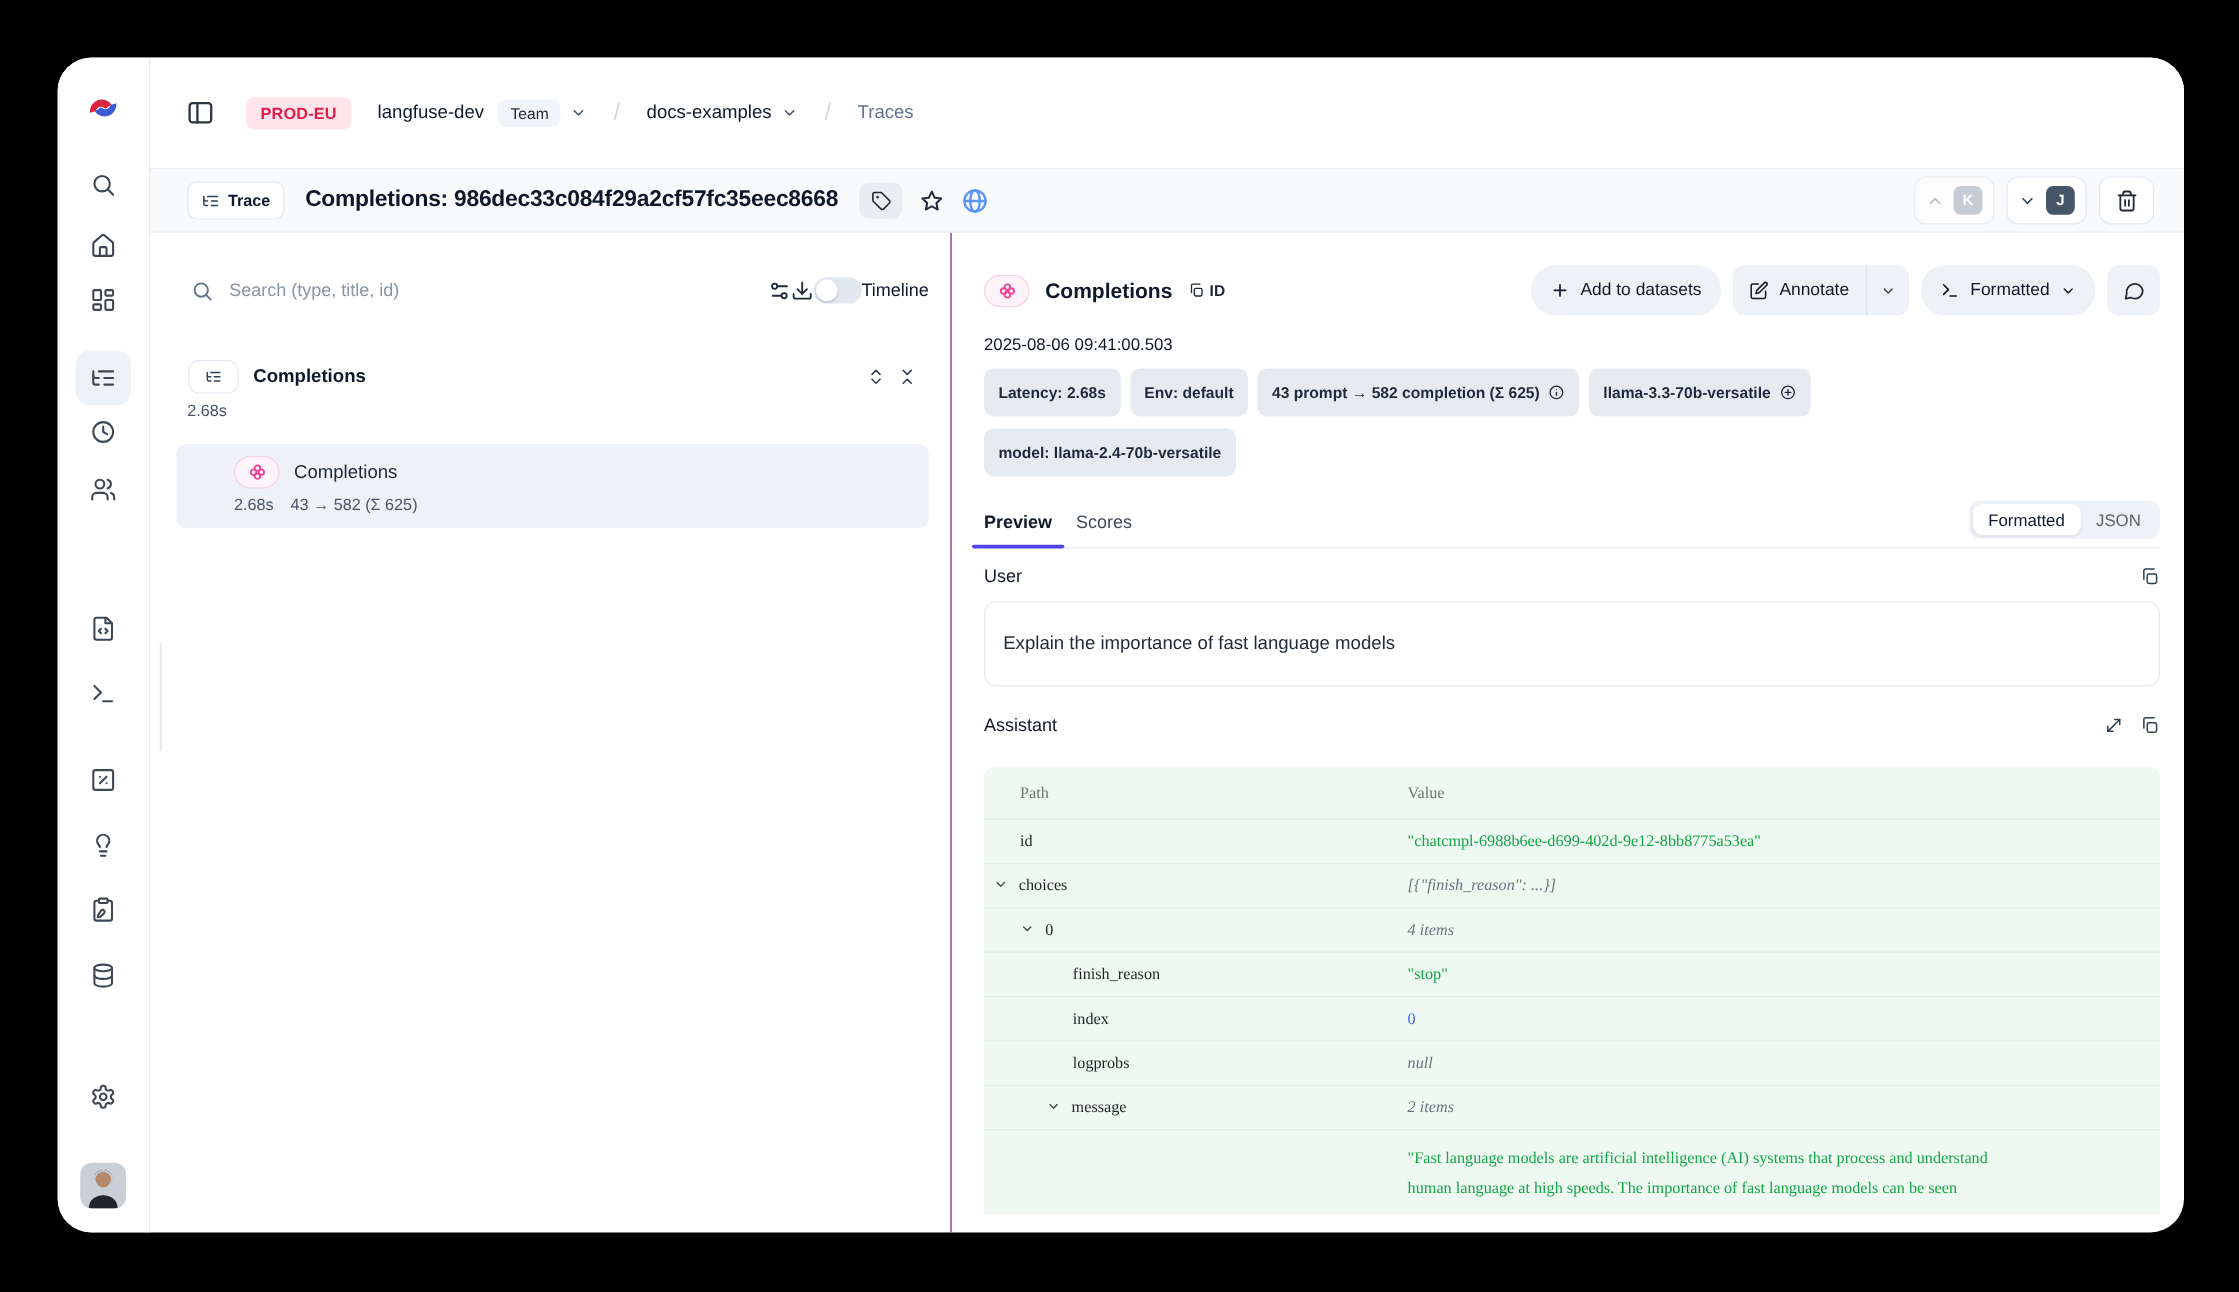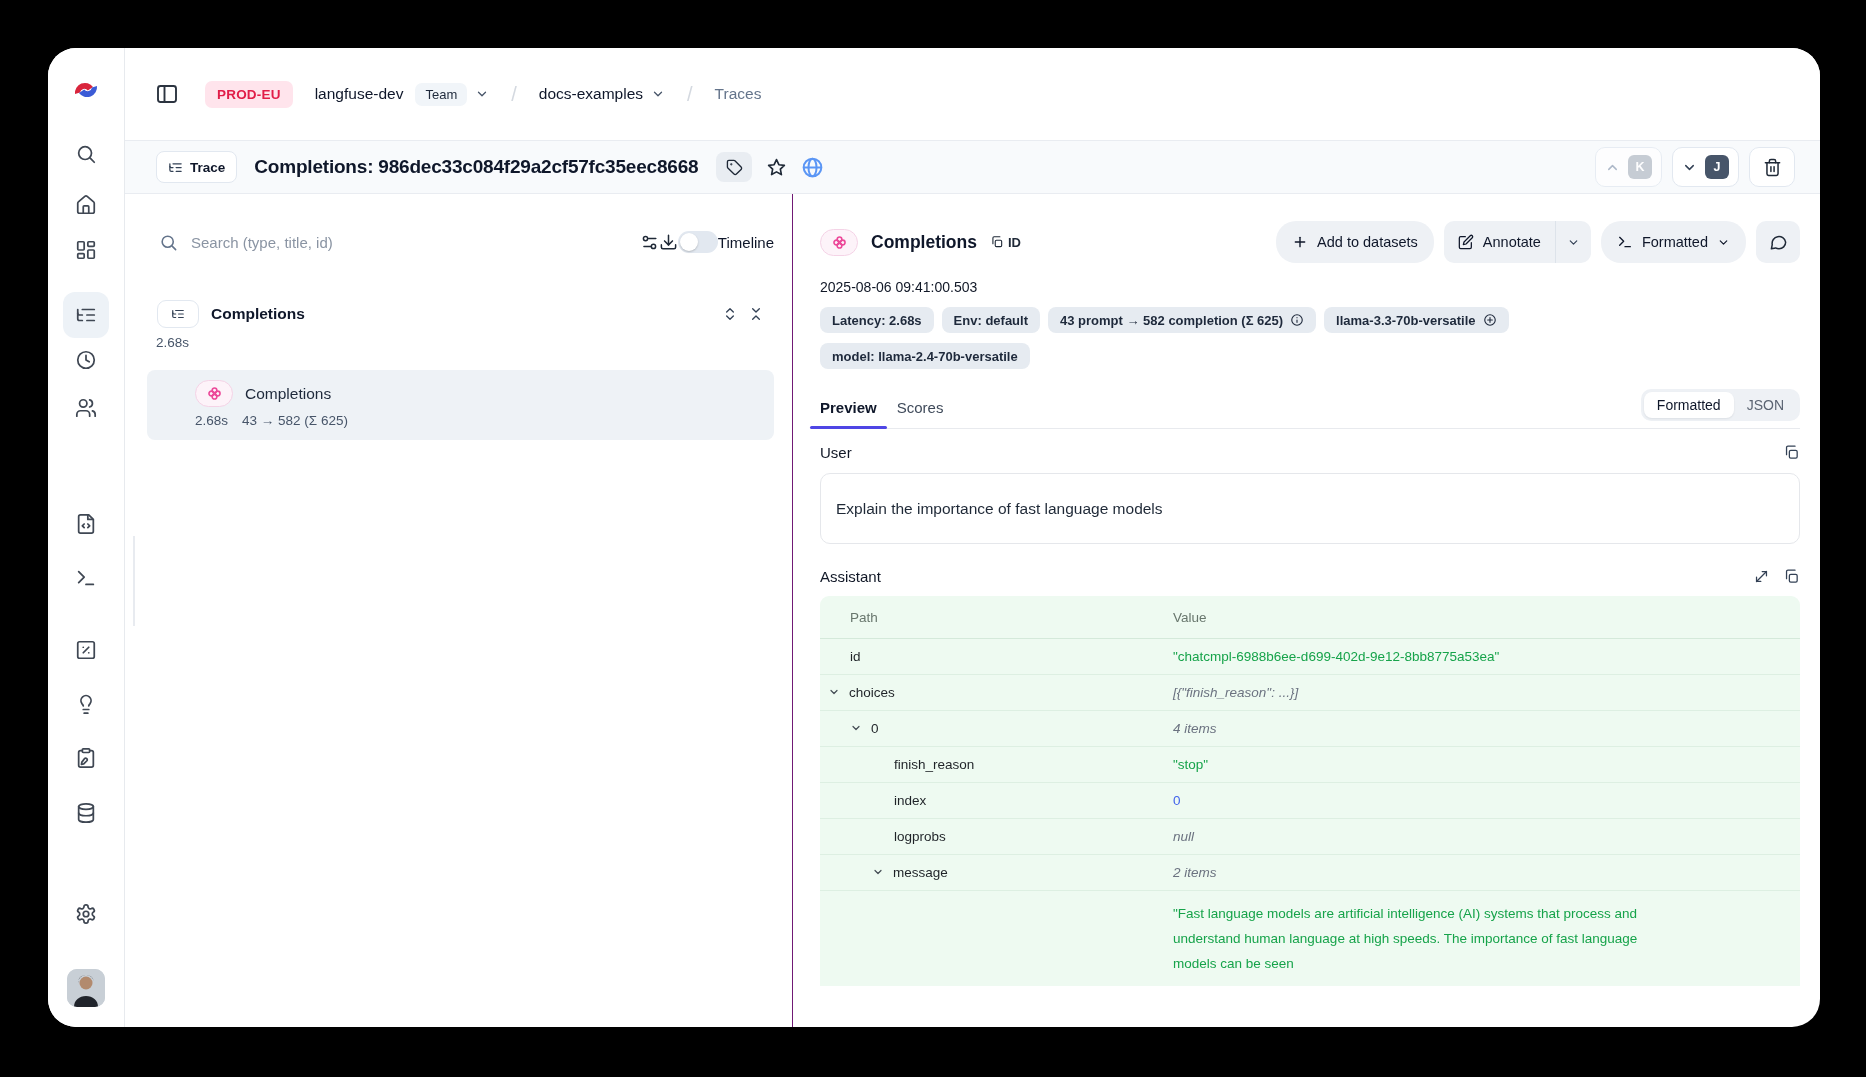--- a/index.html
+++ b/index.html
@@ -98,43 +98,43 @@
   .act-btn { display:flex; align-items:center; gap:9px; background:#eef1f5; border-radius:20px; height:42px;
              padding:0 16px; font-size:14.5px; font-weight:500; color:#0f172a; cursor:pointer; }
   .split-btn { display:flex; align-items:stretch; background:#eef1f5; border-radius:10px; height:42px; }
   .split-main { display:flex; align-items:center; gap:9px; padding:0 14px; font-size:14.5px; font-weight:500; color:#0f172a; cursor:pointer; }
   .split-chev { display:flex; align-items:center; padding:0 11px; border-left:1px solid #dde3ea; color:#334155; cursor:pointer; }
   .chat-btn { width:44px; height:42px; background:#eef1f5; border-radius:10px; display:flex; align-items:center;
               justify-content:center; color:#1f2937; cursor:pointer; }
 
   .timestamp { margin-top:15px; font-size:14px; color:#111827; font-weight:500; }
   .badge-row { margin-top:12px; display:flex; gap:8px; }
-  .m-badge { display:flex; align-items:center; gap:7px; background:#e6ebf1; border-radius:8px; height:26px;
+  .m-badge { display:flex; align-items:center; gap:7px; background:#e6ebf1; border-radius:8px; height:40px;
              padding:0 12px; font-size:13px; font-weight:600; color:#1e293b; white-space:nowrap; }
 
   .tabs-row { margin-top:20px; display:flex; align-items:flex-end; border-bottom:1px solid #e8eaee; padding-bottom:0; }
   .tabs { display:flex; margin-left:-10px; }
   .tab { position:relative; padding:6px 10px 12px; font-size:15px; color:#3f4a5a; cursor:pointer; }
   .tab.active { color:#0f172a; font-weight:650; }
   .tab.active::after { content:""; position:absolute; left:0; right:0; bottom:-1px; height:3px; background:#4f46e5; border-radius:2px; }
   .seg { margin-left:auto; margin-bottom:7px; background:#eef1f5; border-radius:10px; padding:3px; display:flex; }
   .seg .opt { padding:5px 13px; font-size:14px; border-radius:8px; color:#5b6472; cursor:pointer; }
   .seg .opt.on { background:#fff; color:#0f172a; font-weight:500; box-shadow:0 1px 2px rgba(15,23,42,.08); }
 
   .sec-row { margin-top:15px; display:flex; align-items:center; }
   .sec-label { font-size:15px; color:#111827; }
   .sec-icons { margin-left:auto; display:flex; gap:13px; color:#334155; }
   .sec-icons > div { cursor:pointer; }
 
   .user-box { margin-top:12px; border:1px solid #e5e7eb; border-radius:10px; height:71px;
               display:flex; align-items:center; padding:0 15px; font-size:15.5px; color:#1f2937; }
 
   
-  .json-table { margin-top:11px; width:100%; background:#eefaf1; border-radius:9px 9px 0 0; overflow:hidden;
-                border-collapse:collapse; font-family:Liberation Sans, sans-serif; font-size:13.5px; }
+  .json-table { margin-top:26px; width:100%; background:#eefaf1; border-radius:9px 9px 0 0; overflow:hidden;
+                border-collapse:collapse; font-family:Liberation Serif, serif; font-size:13.5px; }
   .json-table th { text-align:left; font-weight:500; color:#68766d; padding:14px 0 13px; border-bottom:1px solid #d4e9da; font-size:13.5px; }
   .json-table th:first-child { padding-left:30px; width:353px; }
   .json-table td { border-bottom:1px solid #ddefe2; padding:10px 0; vertical-align:top; }
   .json-table tr:last-child td { border-bottom:none; }
   .pcell { color:#1f2328; white-space:nowrap; }
   .pcell .chev { display:inline-block; margin-right:9px; color:#424a53; position:relative; top:1px; cursor:pointer; }
   .vcell { color:#6b7280; }
   .v-string { color:#16a34a; }
   .v-number { color:#4263eb; }
   .v-meta, .v-preview { color:#6b7280; font-style:italic; }

